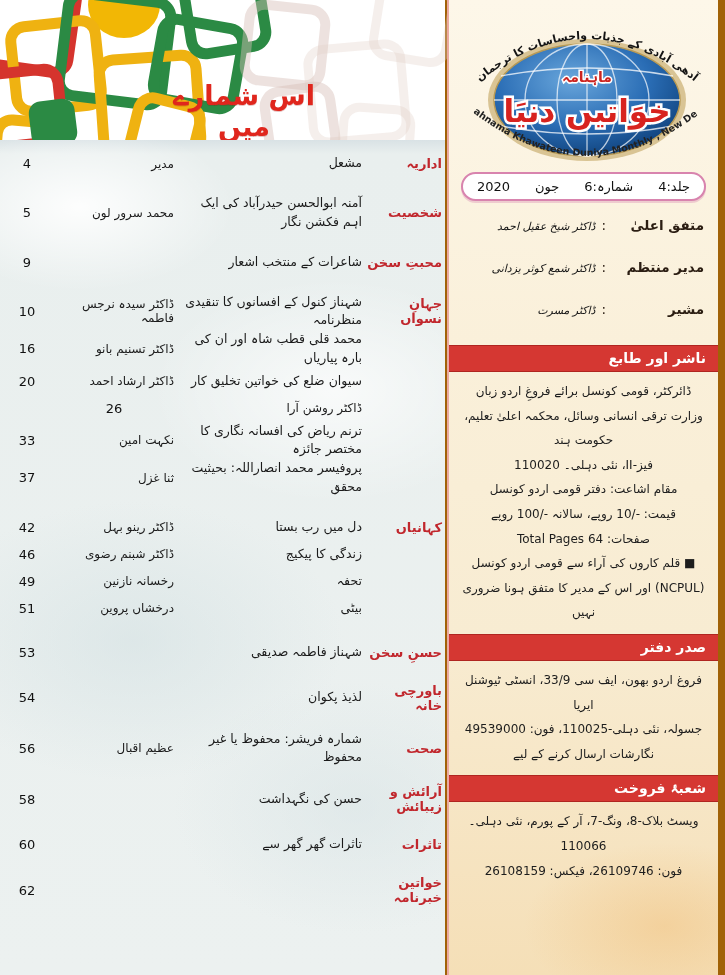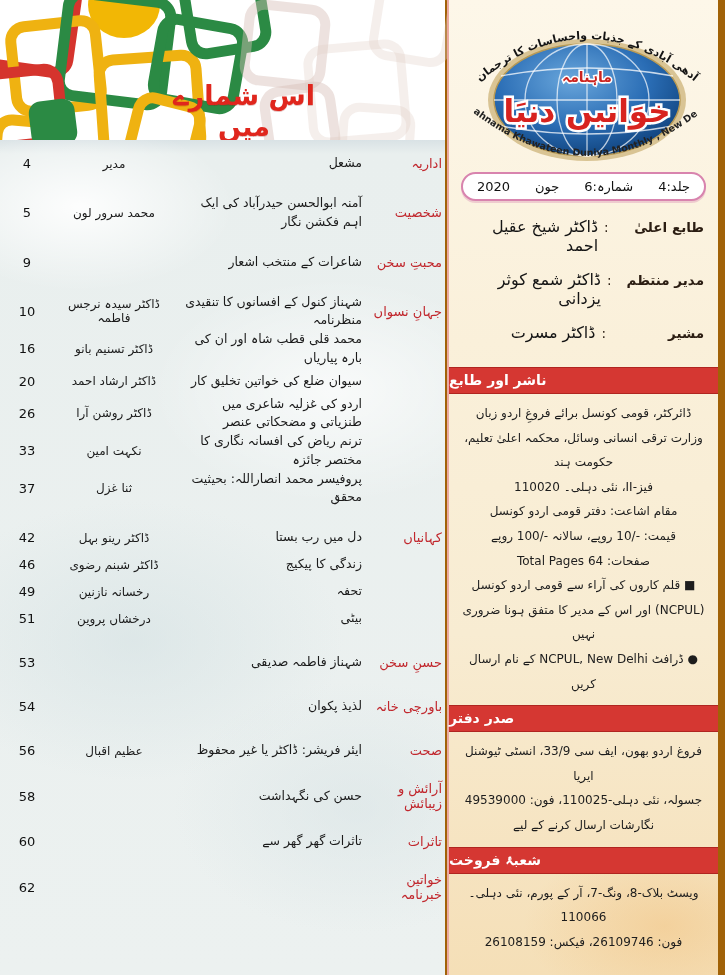--- a/index.html
+++ b/index.html
@@ -38,23 +38,23 @@
   
   .toc-body {
     position:absolute; top:150px; left:4px; width:438px;
     direction:rtl;
   }
   .toc-section { margin-bottom:17px; }
   .toc-row {
     display:grid; grid-template-columns:76px 1fr 120px 46px;
     column-gap:4px; align-items:center; min-height:27px;
   }
-  .c-sec   { color:#c1272d; font-weight:normal; font-size:13px; text-align:right; }
+  .c-sec   { color:#c1272d; font-weight:bold; font-size:13px; text-align:right; }
   .c-title { color:#1b1b1b; font-size:12.5px; text-align:right; line-height:1.5; }
-  .c-author{ color:#1b1b1b; font-size:12px; text-align:center; }
+  .c-author{ color:#1b1b1b; font-size:12px; text-align:right; }
   .c-page  { color:#111; font-size:13px; direction:ltr; text-align:center; }
 
   
   .sidebar {
     position:absolute; left:447px; top:0; width:271px; height:975px;
     box-sizing:border-box; border-left:2px solid #eba9a2;
     background:
       radial-gradient(200px 120px at 80% 95%, rgba(240,190,120,.45), rgba(240,190,120,0) 70%),
       linear-gradient(180deg, #fdf7e9 0%, #faf0da 35%, #f8ecd2 65%, #f5dfb7 100%);
   }
@@ -67,25 +67,25 @@
     box-shadow:0 2px 0 rgba(216,132,174,.35);
     display:flex; direction:rtl; justify-content:space-between; align-items:center;
     font-size:13px; color:#111;
   }
   .issue-box span { white-space:nowrap; }
 
   .editors { padding:6px 14px 2px 10px; direction:rtl; }
   .ed-row { display:flex; align-items:baseline; margin-bottom:15px; min-height:27px; }
   .ed-role { font-weight:bold; color:#2b1d12; font-size:13.5px; width:92px; }
   .ed-colon { color:#2b1d12; font-size:13.5px; margin:0 6px; }
-  .ed-name { color:#151515; font-size:16px; }
+  .ed-name { color:#151515; font-size:11px;font-style:italic; }
 
   .banner {
     background:#d53732; color:#ffffff; font-weight:bold;
-    text-align:left; font-size:14px; padding:4px 0 5px 0;
+    text-align:right; font-size:14px; padding:4px 12px 5px 0;
     border-top:1px solid #b02520; border-bottom:1px solid #b02520;
   }
   .block-body { padding:7px 6px 9px 6px; direction:rtl; text-align:center; }
   .block-line { font-size:12px; line-height:2.05; color:#1d1d1d; }
   .block-line.ltr { direction:ltr; }
   .block-line.email { font-size:11.5px; line-height:1.9; }
 
   
   [data-interactable] { outline:none; }
 </style>
@@ -158,21 +158,20 @@
             <div class="c-page" data-interactable="false">16</div>
           </div>
           <div class="toc-row" data-interactable="false">
             <div class="c-sec" data-interactable="false"></div>
             <div class="c-title" data-interactable="false">سیوان ضلع کی خواتین تخلیق کار</div>
             <div class="c-author" data-interactable="false">ڈاکٹر ارشاد احمد</div>
             <div class="c-page" data-interactable="false">20</div>
           </div>
           <div class="toc-row" data-interactable="false">
             <div class="c-sec" data-interactable="false"></div>
-            <div class="c-title" data-interactable="false">اردو کی غزلیہ شاعری میں طنزیاتی و مضحکاتی عنصر</div>
             <div class="c-author" data-interactable="false">ڈاکٹر روشن آرا</div>
             <div class="c-page" data-interactable="false">26</div>
           </div>
           <div class="toc-row" data-interactable="false">
             <div class="c-sec" data-interactable="false"></div>
             <div class="c-title" data-interactable="false">ترنم ریاض کی افسانہ نگاری کا مختصر جائزہ</div>
             <div class="c-author" data-interactable="false">نکہت امین</div>
             <div class="c-page" data-interactable="false">33</div>
           </div>
           <div class="toc-row" data-interactable="false">
@@ -220,21 +219,21 @@
           <div class="toc-row" data-interactable="false">
             <div class="c-sec" data-interactable="false">باورچی خانہ</div>
             <div class="c-title" data-interactable="false">لذیذ پکوان</div>
             <div class="c-author" data-interactable="false"></div>
             <div class="c-page" data-interactable="false">54</div>
           </div>
         </div>
         <div class="toc-section" data-interactable="false">
           <div class="toc-row" data-interactable="false">
             <div class="c-sec" data-interactable="false">صحت</div>
-            <div class="c-title" data-interactable="false">ایئر فریشر: ڈاکٹر یا غیر محفوظ</div>
+            <div class="c-title" data-interactable="false">شمارہ فریشر: محفوظ یا غیر محفوظ</div>
             <div class="c-author" data-interactable="false">عظیم اقبال</div>
             <div class="c-page" data-interactable="false">56</div>
           </div>
         </div>
         <div class="toc-section" data-interactable="false">
           <div class="toc-row" data-interactable="false">
             <div class="c-sec" data-interactable="false">آرائش و زیبائش</div>
             <div class="c-title" data-interactable="false">حسن کی نگہداشت</div>
             <div class="c-author" data-interactable="false"></div>
             <div class="c-page" data-interactable="false">58</div>
@@ -291,21 +290,21 @@
 
     <div class="issue-box" data-interactable="false">
       <span data-interactable="false">جلد:4</span>
       <span data-interactable="false">شمارہ:6</span>
       <span data-interactable="false">جون</span>
       <span data-interactable="false">2020</span>
     </div>
 
     <div class="editors" data-interactable="false">
         <div class="ed-row" data-interactable="false">
-          <span class="ed-role" data-interactable="false">طابع اعلیٰ</span>
+          <span class="ed-role" data-interactable="false">متفق اعلیٰ</span>
           <span class="ed-colon" data-interactable="false">:</span>
           <span class="ed-name" data-interactable="false">ڈاکٹر شیخ عقیل احمد</span>
         </div>
         <div class="ed-row" data-interactable="false">
           <span class="ed-role" data-interactable="false">مدیر منتظم</span>
           <span class="ed-colon" data-interactable="false">:</span>
           <span class="ed-name" data-interactable="false">ڈاکٹر شمع کوثر یزدانی</span>
         </div>
         <div class="ed-row" data-interactable="false">
           <span class="ed-role" data-interactable="false">مشیر</span>
@@ -317,21 +316,20 @@
     <div data-interactable="false">
         <div class="banner" data-interactable="false">ناشر اور طابع</div>
         <div class="block-body" data-interactable="false">
           <div class="block-line" data-interactable="false">ڈائرکٹر، قومی کونسل برائے فروغِ اردو زبان</div>
           <div class="block-line" data-interactable="false">وزارت ترقی انسانی وسائل، محکمہ اعلیٰ تعلیم، حکومت ہند</div>
           <div class="block-line" data-interactable="false">فیز-II، نئی دہلی۔ 110020</div>
           <div class="block-line" data-interactable="false">مقام اشاعت: دفتر قومی اردو کونسل</div>
           <div class="block-line" data-interactable="false">قیمت: -/10 روپے، سالانہ -/100 روپے</div>
           <div class="block-line" data-interactable="false">صفحات: Total Pages 64</div>
           <div class="block-line" data-interactable="false">■ قلم کاروں کی آراء سے قومی اردو کونسل (NCPUL) اور اس کے مدیر کا متفق ہونا ضروری نہیں</div>
-          <div class="block-line" data-interactable="false">● ڈرافٹ NCPUL, New Delhi کے نام ارسال کریں</div>
         </div>
         <div class="banner" data-interactable="false">صدر دفتر</div>
         <div class="block-body" data-interactable="false">
           <div class="block-line" data-interactable="false">فروغ اردو بھون، ایف سی 33/9، انسٹی ٹیوشنل ایریا</div>
           <div class="block-line" data-interactable="false">جسولہ، نئی دہلی-110025، فون: 49539000</div>
           <div class="block-line" data-interactable="false">نگارشات ارسال کرنے کے لیے</div>
         </div>
         <div class="banner" data-interactable="false">شعبۂ فروخت</div>
         <div class="block-body" data-interactable="false">
           <div class="block-line" data-interactable="false">ویسٹ بلاک-8، ونگ-7، آر کے پورم، نئی دہلی۔ 110066</div>

